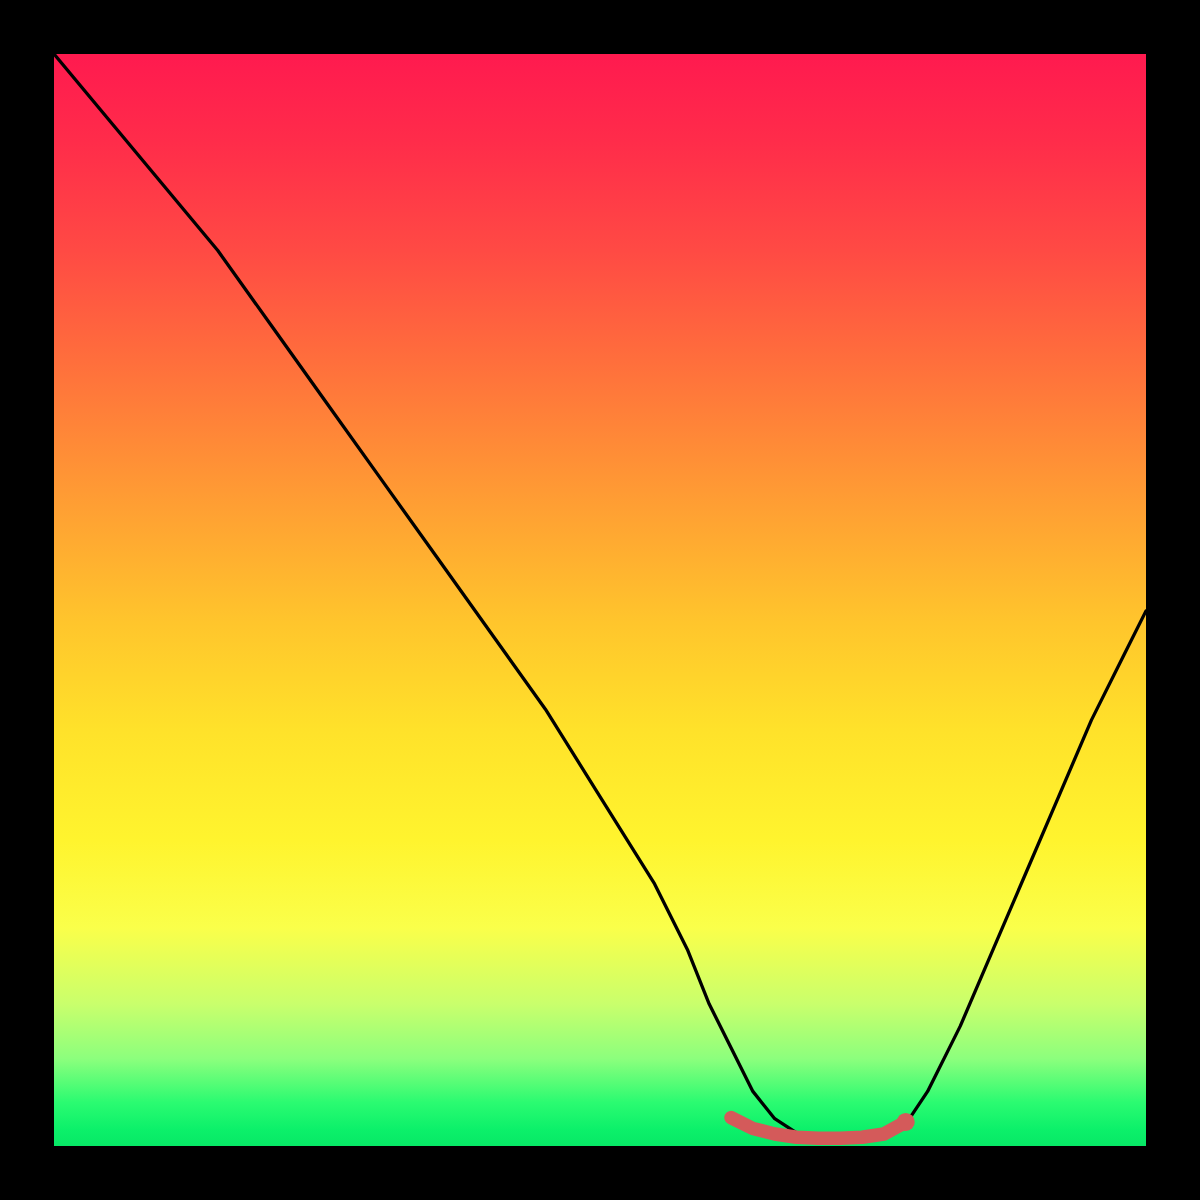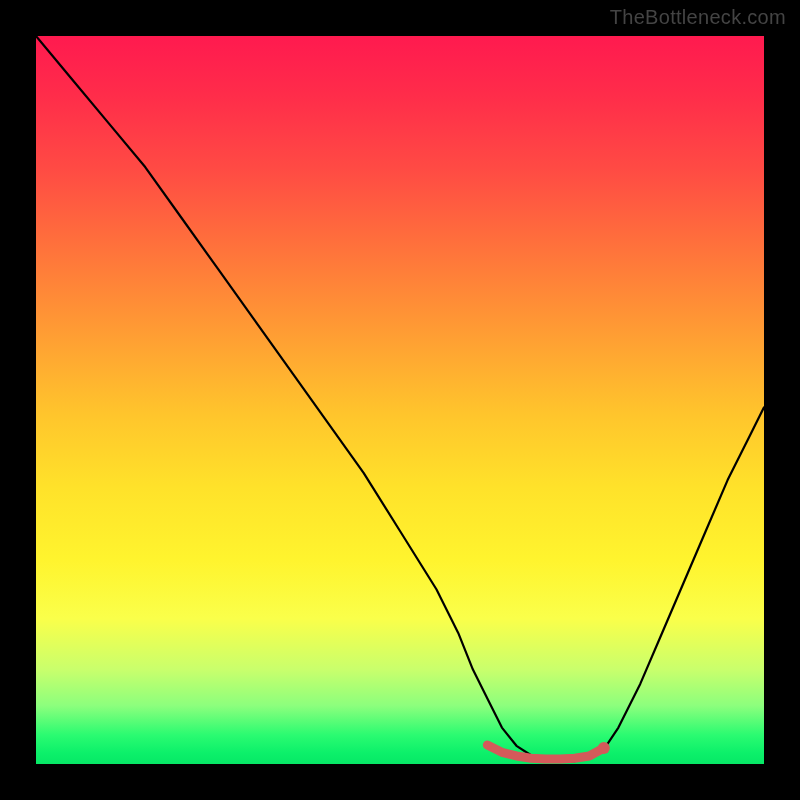--- a/index.html
+++ b/index.html
@@ -59,21 +59,20 @@
     font-size: 20px;
     letter-spacing: 0.3px;
     user-select: none;
     pointer-events: none;
   }
 </style>
 </head>
 <body>
 
 <div class="canvas">
-  <div class="watermark">TheBottleneck.com</div>
 
   <div class="plot-area">
     <div class="gradient-bg"></div>
 
     <svg class="curve-svg" viewBox="0 0 728 728" preserveAspectRatio="none">
       <path id="curve-path" fill="none" stroke="#000000" stroke-width="2.2" stroke-linejoin="round" stroke-linecap="round" d="M0.00 0.00 L36.40 43.68 L72.80 87.36 L109.20 131.04 L145.60 182.00 L182.00 232.96 L218.40 283.92 L254.80 334.88 L291.20 385.84 L327.60 436.80 L364.00 495.04 L400.40 553.28 L422.24 596.96 L436.80 633.36 L451.36 662.48 L465.92 691.60 L480.48 709.80 L495.04 719.26 L509.60 723.63 L524.16 725.09 L538.72 725.09 L553.28 722.18 L567.84 713.44 L582.40 691.60 L604.24 647.92 L626.08 596.96 L647.92 546.00 L669.76 495.04 L691.60 444.08 L713.44 400.40 L728.00 371.28"></path>
       <g id="marker-group">
           <path d="M451.36 709.07 L465.92 716.35 L480.48 719.99 L495.04 722.18 L509.60 722.90 L524.16 722.90 L538.72 722.18 L553.28 719.99 L567.84 711.98" fill="none" stroke="#d45a5a" stroke-width="9" stroke-linecap="round" stroke-linejoin="round"></path>
           <circle cx="567.84" cy="711.98" r="6" fill="#d45a5a"></circle>
         </g>

